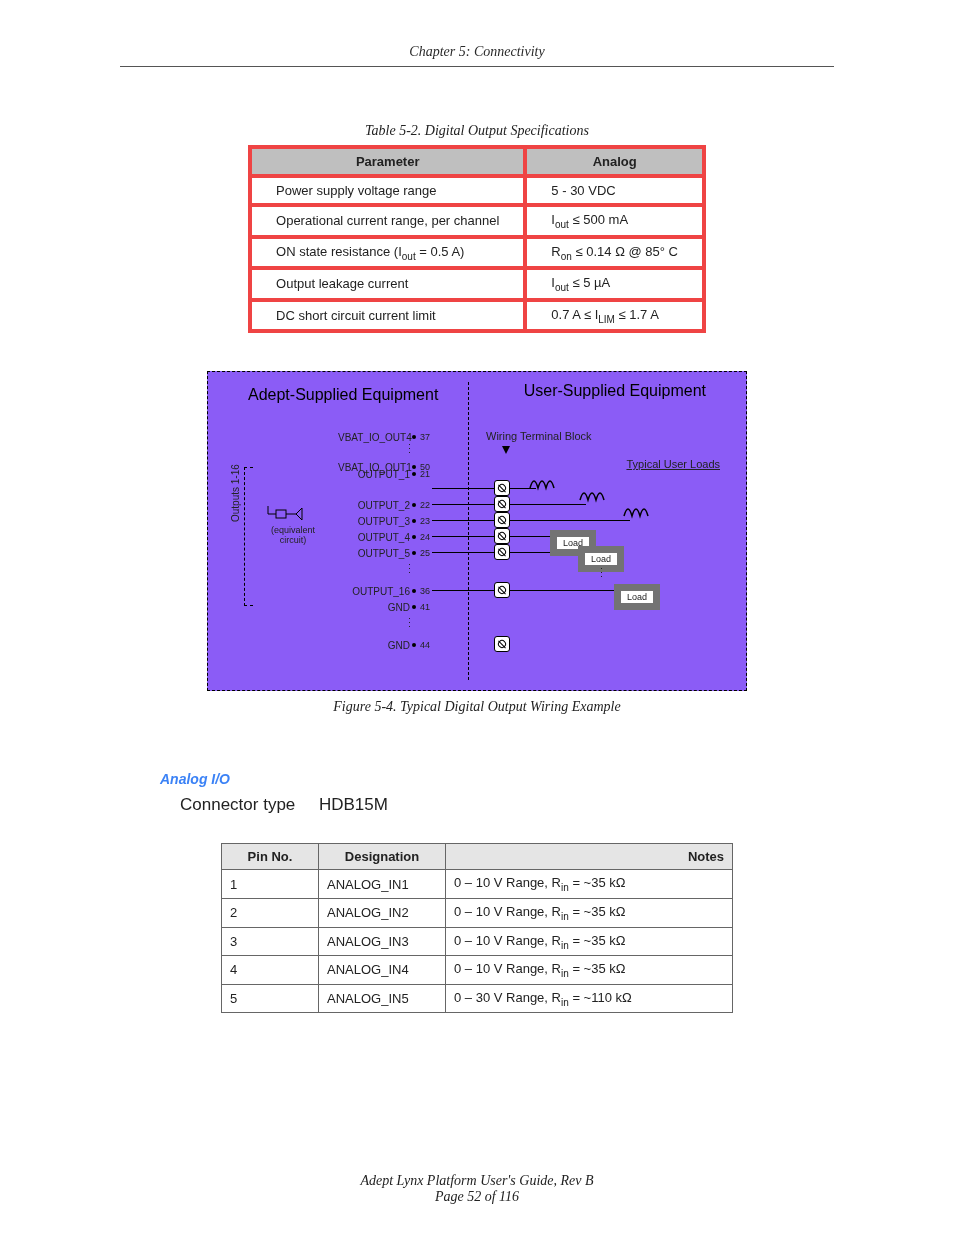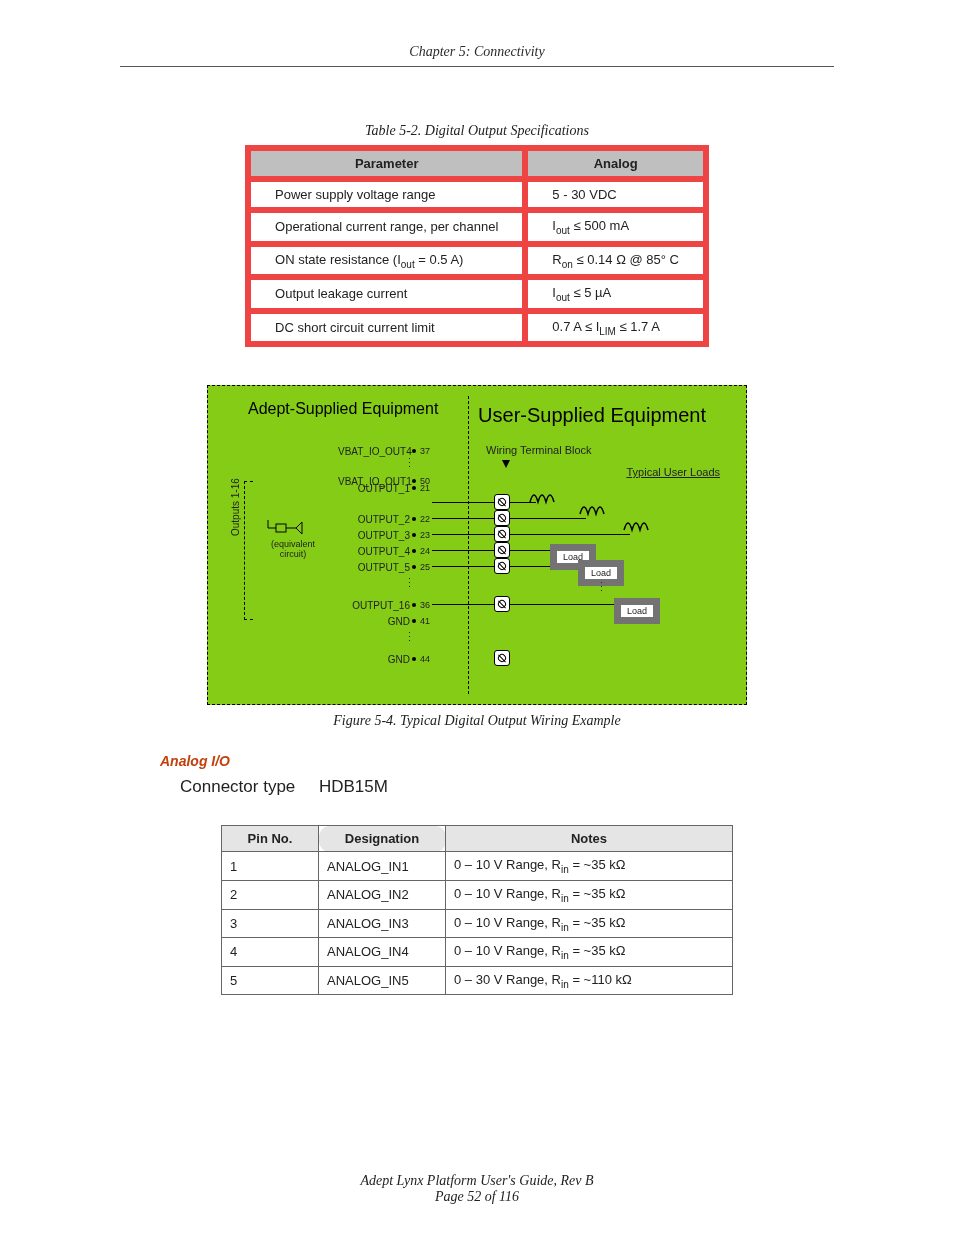--- a/index.html
+++ b/index.html
@@ -31,21 +31,21 @@
     font-style: italic;
     text-align: center;
     font-size: 14px;
     margin: 8px 0 6px 0;
   }
   .tbl {
     border-collapse: collapse;
     margin: 0 auto;
   }
   .tbl th, .tbl td {
-    border: 6px solid #ef4444;
+    border: 4px solid #ef4444;
     padding: 5px 24px;
     font-size: 13px;
     text-align: left;
     vertical-align: middle;
   }
   .tbl th {
     background: #bfbfbf;
     font-weight: bold;
     text-align: center;
   }
@@ -56,23 +56,23 @@
   }
   .tbl2 th {
     background: #e5e5e5;
     font-weight: bold;
     text-align: center;
   }
   .section-h {
     font-family: Verdana, Geneva, sans-serif;
     font-style: italic;
     font-weight: bold;
-    color: #c2410c;
+    color: #3b82f6;
     font-size: 14px;
-    margin: 24px 0 8px 40px;
+    margin: 56px 0 8px 40px;
   }
   .conn-line {
     margin: 4px 0 28px 60px;
     font-size: 17px;
   }
   sub { font-size: 10px; vertical-align: sub; }
   .footer {
     font-family: "Book Antiqua", Palatino, "Palatino Linotype", serif;
     font-style: italic;
     text-align: center;
@@ -87,34 +87,34 @@
   .fig-wrap {
     width: 540px;
     margin: 38px auto 10px auto;
   }
   .fig {
     position: relative;
     width: 540px;
     height: 320px;
     border: 1px dashed #000;
     box-sizing: border-box;
-    background: #84cc16;
+    background: #8b5cf6;
     padding-top: 12px;
   }
   .fig-title-left {
     position: absolute;
     top: 14px; left: 40px;
     font-family: Arial, sans-serif;
     font-size: 16px; color: #000;
   }
   .fig-title-right {
     position: absolute;
-    top: 18px; right: 40px;
+    top: 10px; right: 40px;
     font-family: Arial, sans-serif;
-    font-size: 20px; color: #000;
+    font-size: 16px; color: #000;
   }
   .vdiv {
     position: absolute;
     top: 10px; bottom: 10px;
     left: 260px;
     border-left: 1px dashed #000;
   }
   .orow {
     position: absolute;
     left: 130px;
@@ -170,21 +170,21 @@
   }
   .wtb-arrow {
     position: absolute;
     left: 294px; top: 74px;
     width: 0; height: 0; border-left: 4px solid transparent;
     border-right: 4px solid transparent;
     border-top: 8px solid #000;
   }
   .tul-label {
     position: absolute;
-    right: 26px; top: 80px;
+    right: 26px; top: 86px;
     font: 11px Arial;
     text-decoration: underline;
   }
   .scr {
     position: absolute;
     width: 14px; height: 14px;
     border: 1px solid #000;
     border-radius: 3px;
     display:flex;align-items:center;justify-content:center;
     background:#fff;
@@ -372,22 +372,22 @@
   <div class="conn-line">
     <span>Connector type</span>
     &nbsp;&nbsp;&nbsp;
     <span>HDB15M</span>
   </div>
 
   <table class="tbl tbl2" style="margin:0 auto;">
     <tbody>
         <tr>
       <th style="width:80px;">Pin No.</th>
-      <th style="width:110px;border-radius:11px;">Designation</th>
-      <th style="width:270px;">Notes</th>
+      <th style="width:110px;">Designation</th>
+      <th style="width:270px;text-align:right;">Notes</th>
     </tr>
     </tbody>
       <tbody id="t2body">
         <tr>
           <td>1</td>
           <td>ANALOG_IN1</td>
           <td>0 – 10 V Range, R<sub>in</sub> = ~35 kΩ</td>
         </tr>
         <tr>
           <td>2</td>

